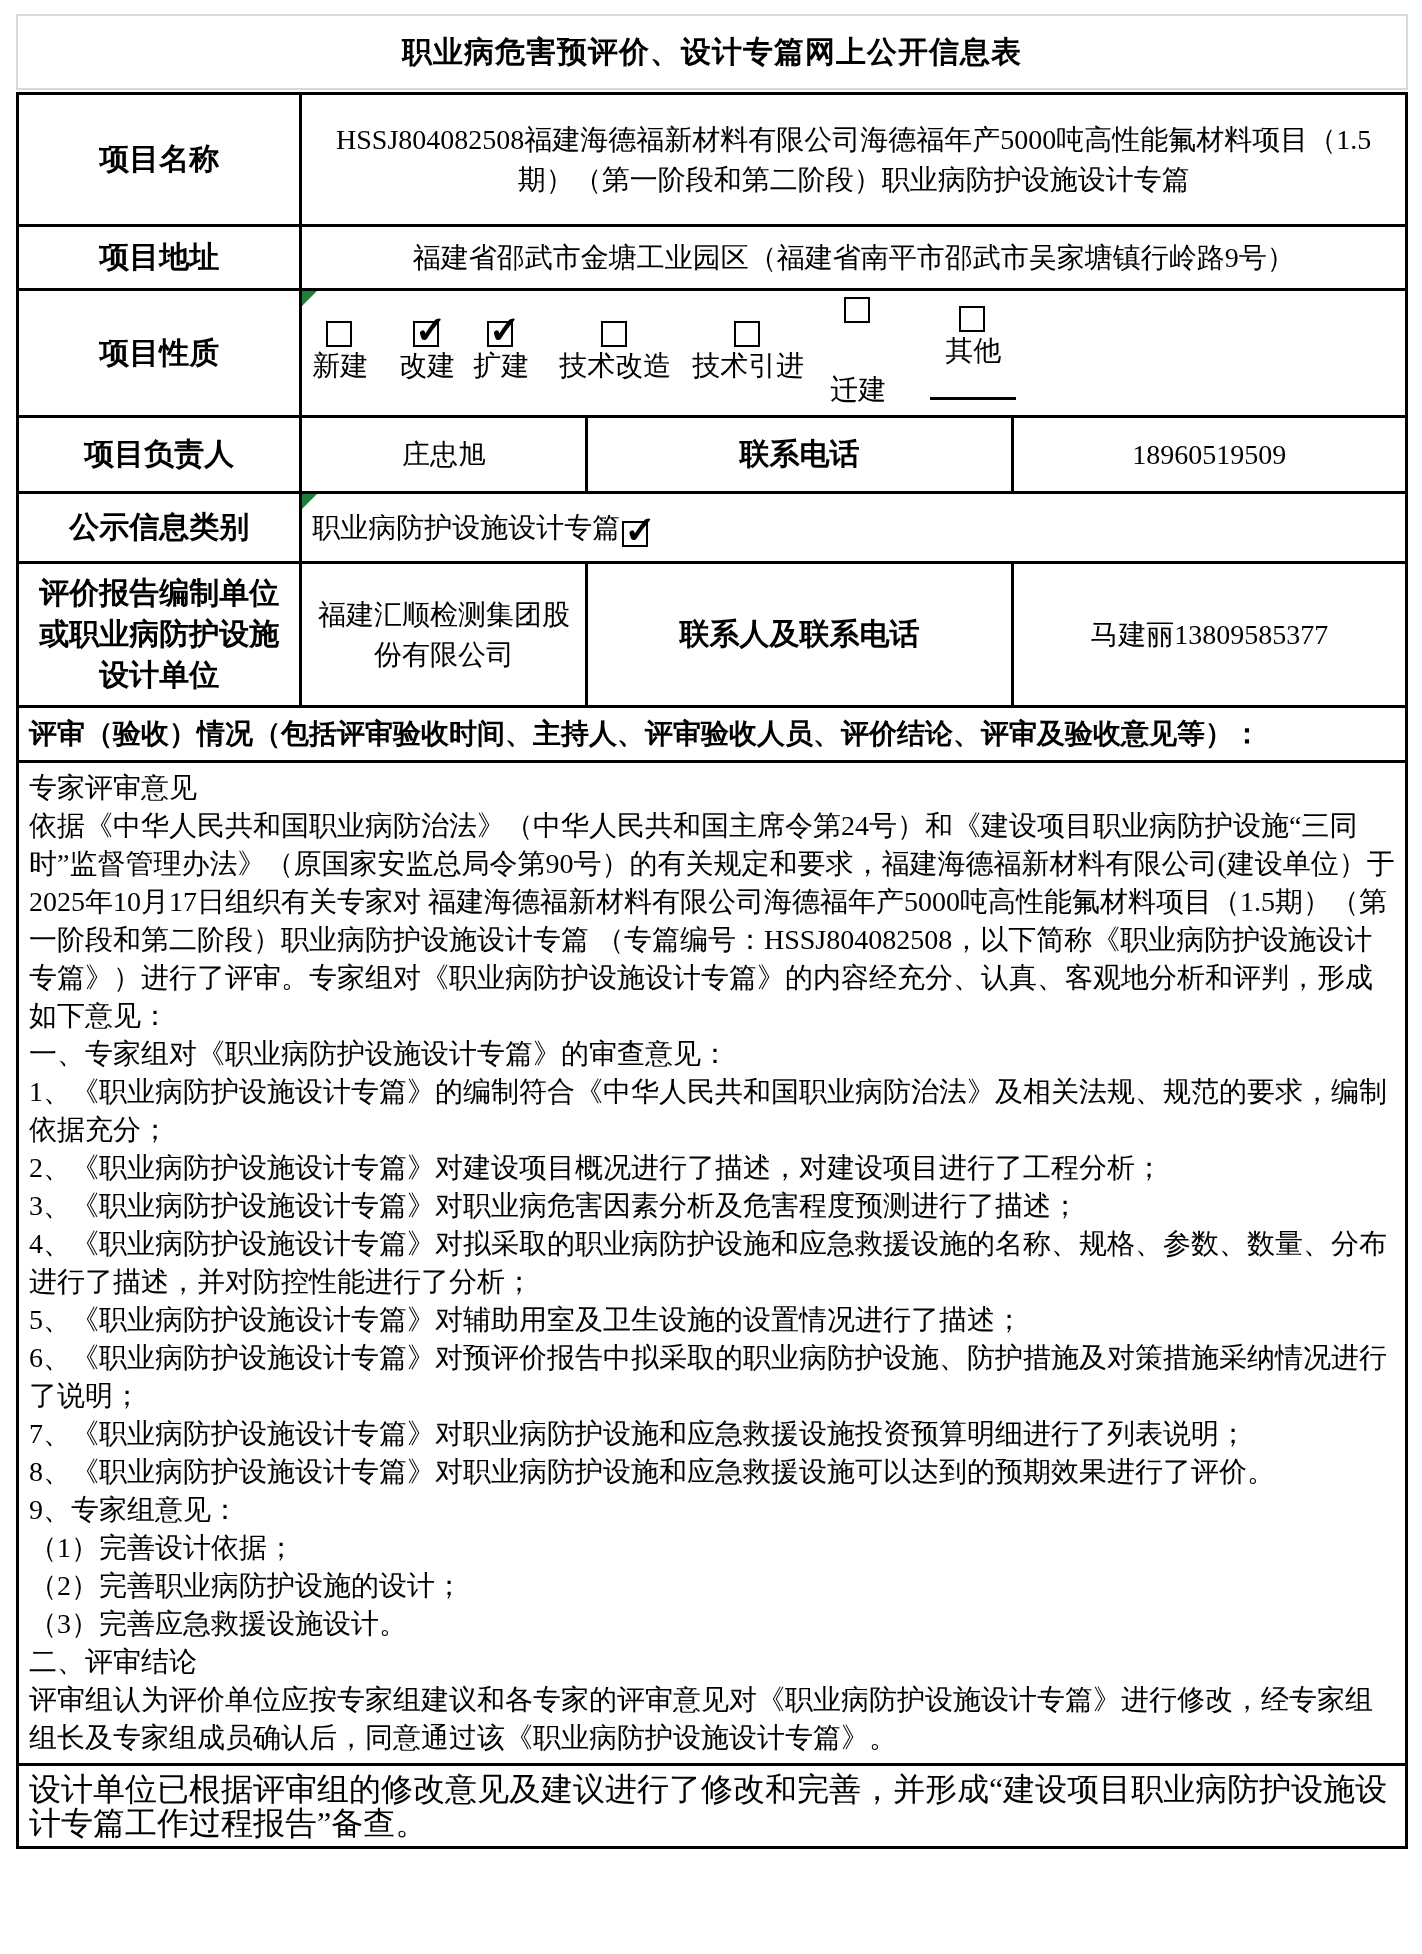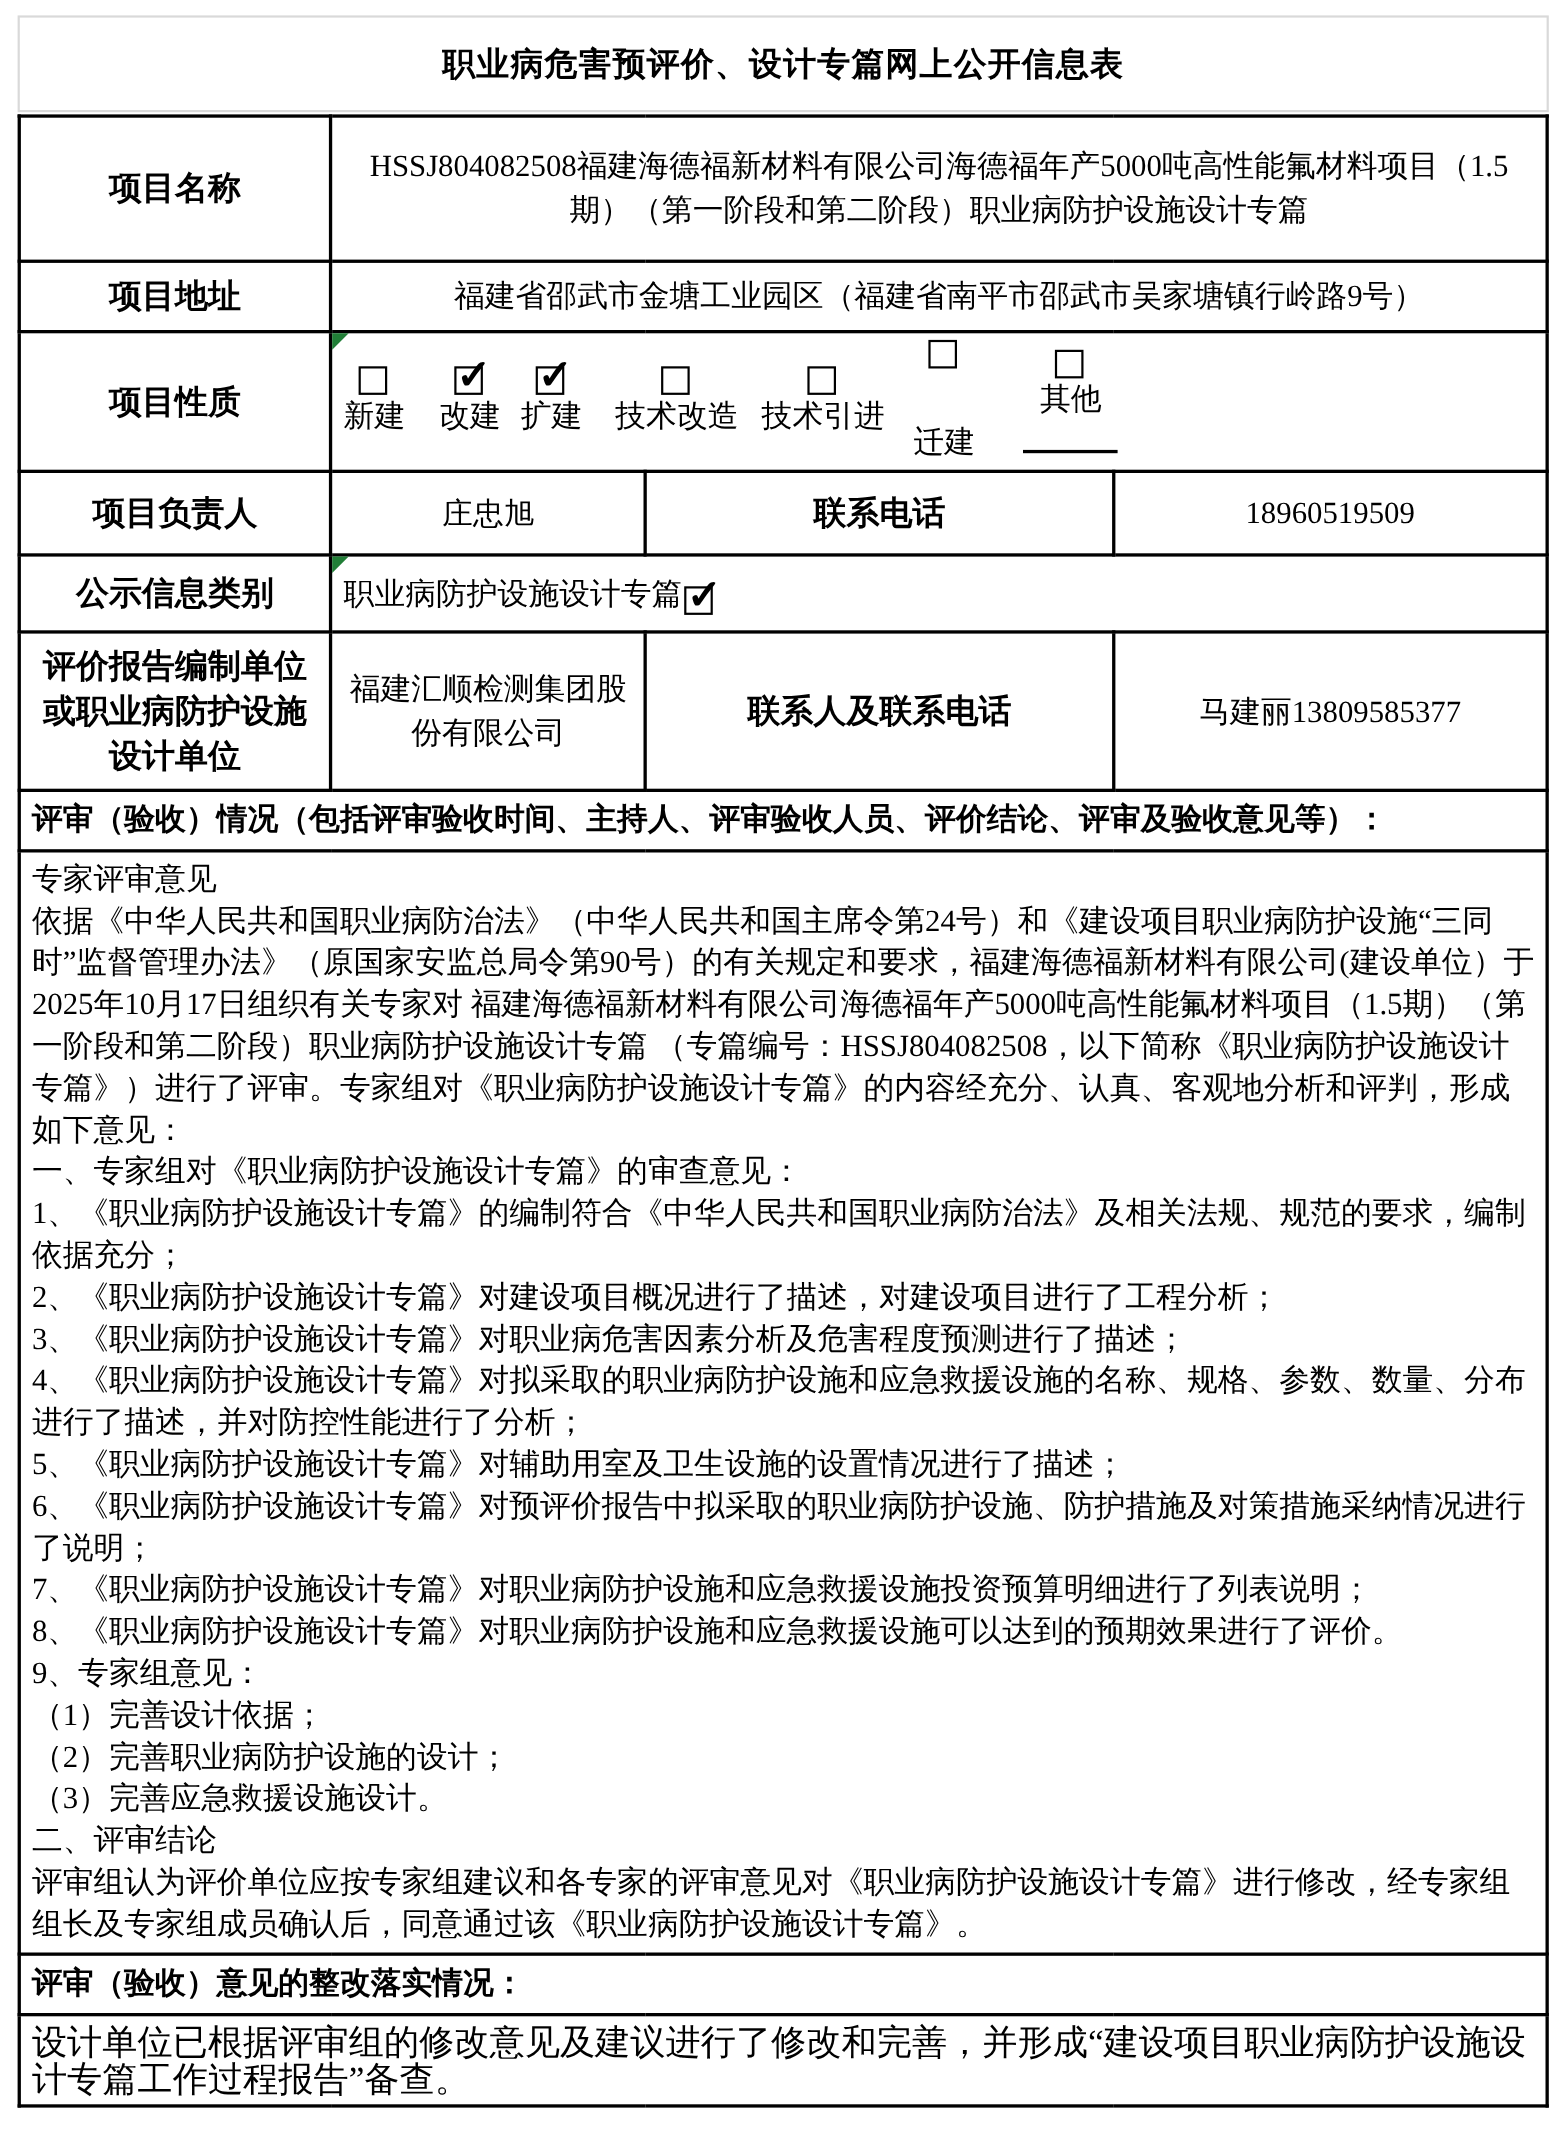--- a/index.html
+++ b/index.html
@@ -8,21 +8,21 @@
     width:1422px; height:1954px;
     font-family:"Liberation Serif","DejaVu Serif",serif;
     color:#000;
     position:relative;
   }
   .page { position:absolute; left:16px; top:14px; width:1392px; }
 
   
   .title-box {
     border:2px solid #d9d9d9;
-    height:88px;
+    height:76px;
     display:flex; align-items:center; justify-content:center;
     margin-bottom:2px;
   }
   .title-box h1 {
     font-size:30px; font-weight:bold; letter-spacing:1px;
   }
 
   table.form {
     width:100%;
     border-collapse:collapse;
@@ -223,23 +223,20 @@
             <div class="para">8、《职业病防护设施设计专篇》对职业病防护设施和应急救援设施可以达到的预期效果进行了评价。</div>
             <div class="para">9、专家组意见：</div>
             <div class="para">（1）完善设计依据；</div>
             <div class="para">（2）完善职业病防护设施的设计；</div>
             <div class="para">（3）完善应急救援设施设计。</div>
             <div class="para">二、评审结论</div>
             <div class="para">评审组认为评价单位应按专家组建议和各专家的评审意见对《职业病防护设施设计专篇》进行修改，经专家组组长及专家组成员确认后，同意通过该《职业病防护设施设计专篇》。</div>
           </td>
     </tr>
 
-    <tr>
-      <td colspan="4" class="sec-header">评审（验收）意见的整改落实情况：</td>
-    </tr>
 
     <tr>
       <td colspan="4" class="final-block">
         <div class="para">设计单位已根据评审组的修改意见及建议进行了修改和完善，并形成“建设项目职业病防护设施设计专篇工作过程报告”备查。</div>
       </td>
     </tr>
   </tbody>
     </table>
 </div>
 

